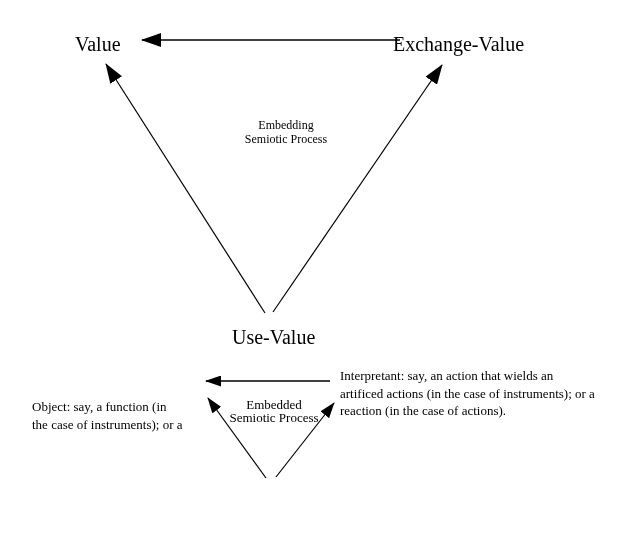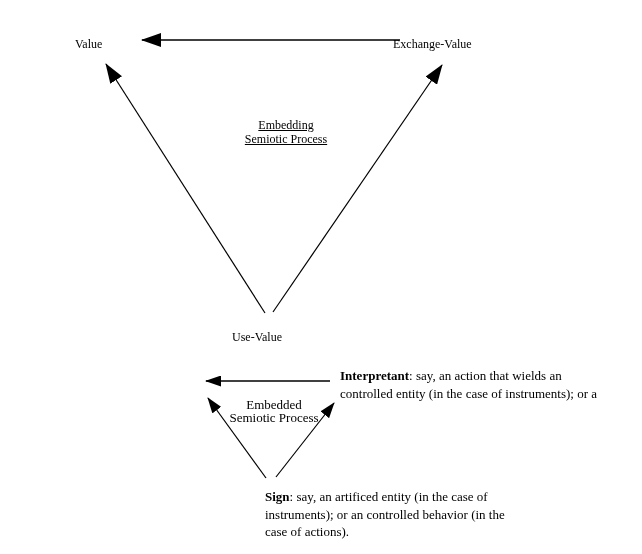--- a/index.html
+++ b/index.html
@@ -18,21 +18,21 @@
   }
   .arrows-layer {
     position: absolute;
     left: 0;
     top: 0;
     width: 642px;
     height: 554px;
   }
   .node-label {
     position: absolute;
-    font-size: 12px;
+    font-size: 20px;
     line-height: 18px;
     white-space: nowrap;
   }
   .center-label {
     position: absolute;
     transform: translateX(-50%);
     text-align: center;
     white-space: nowrap;
   }
   .center-label.embedding {
@@ -43,21 +43,21 @@
     font-size: 13px;
     line-height: 12.5px;
   }
   .textblock {
     position: absolute;
     font-size: 13px;
     line-height: 17.5px;
     white-space: nowrap;
   }
   .textblock .term {
-    font-weight: bold;
+    font-weight: normal;
   }
 </style>
 </head>
 <body>
 
 <div class="canvas">
 
   <svg class="arrows-layer" width="642" height="554" viewBox="0 0 642 554" xmlns="http://www.w3.org/2000/svg">
     <defs>
       <marker id="head-big" markerUnits="userSpaceOnUse" markerWidth="20" markerHeight="14" refX="19" refY="7" orient="auto">
@@ -74,39 +74,37 @@
 
     <line x1="330" y1="381" x2="206" y2="381" stroke="#000000" stroke-width="1.3" marker-end="url(#head-small)"></line>
     <line x1="266" y1="478" x2="208" y2="398" stroke="#000000" stroke-width="1.2" marker-end="url(#head-small)"></line>
     <line x1="276" y1="477" x2="334" y2="403" stroke="#000000" stroke-width="1.2" marker-end="url(#head-small)"></line>
   </svg>
 
   <div class="node-label" style="left:75px; top:35px;">Value</div>
 
   <div class="node-label" style="left:393px; top:35px;">Exchange-Value</div>
 
-  <div class="center-label embedding" style="left:286px; top:118px;text-decoration:underline;">
+  <div class="center-label embedding" style="left:286px; top:118px;">
     <div>Embedding</div>
     <div>Semiotic Process</div>
   </div>
 
   <div class="node-label" style="left:232px; top:328px;">Use-Value</div>
 
   <div class="center-label embedded" style="left:274px; top:399px;">
     <div>Embedded</div>
     <div>Semiotic Process</div>
   </div>
 
   <div class="textblock" style="left:32px; top:398px;">
+    <div><span class="term">Object</span><span>: say, a function (in</span></div>
+    <div>the case of instruments); or a</div>
   </div>
 
   <div class="textblock" style="left:340px; top:367px;">
     <div><span class="term">Interpretant</span><span>: say, an action that wields an</span></div>
-    <div>controlled entity (in the case of instruments); or a</div>
+    <div>artificed actions (in the case of instruments); or a</div>
+    <div>reaction (in the case of actions).</div>
   </div>
 
-  <div class="textblock" style="left:265px; top:488px;">
-    <div><span class="term">Sign</span><span>: say, an artificed entity (in the case of</span></div>
-    <div>instruments); or an controlled behavior (in the</div>
-    <div>case of actions).</div>
-  </div>
 
 </div>
 
 </body></html>

